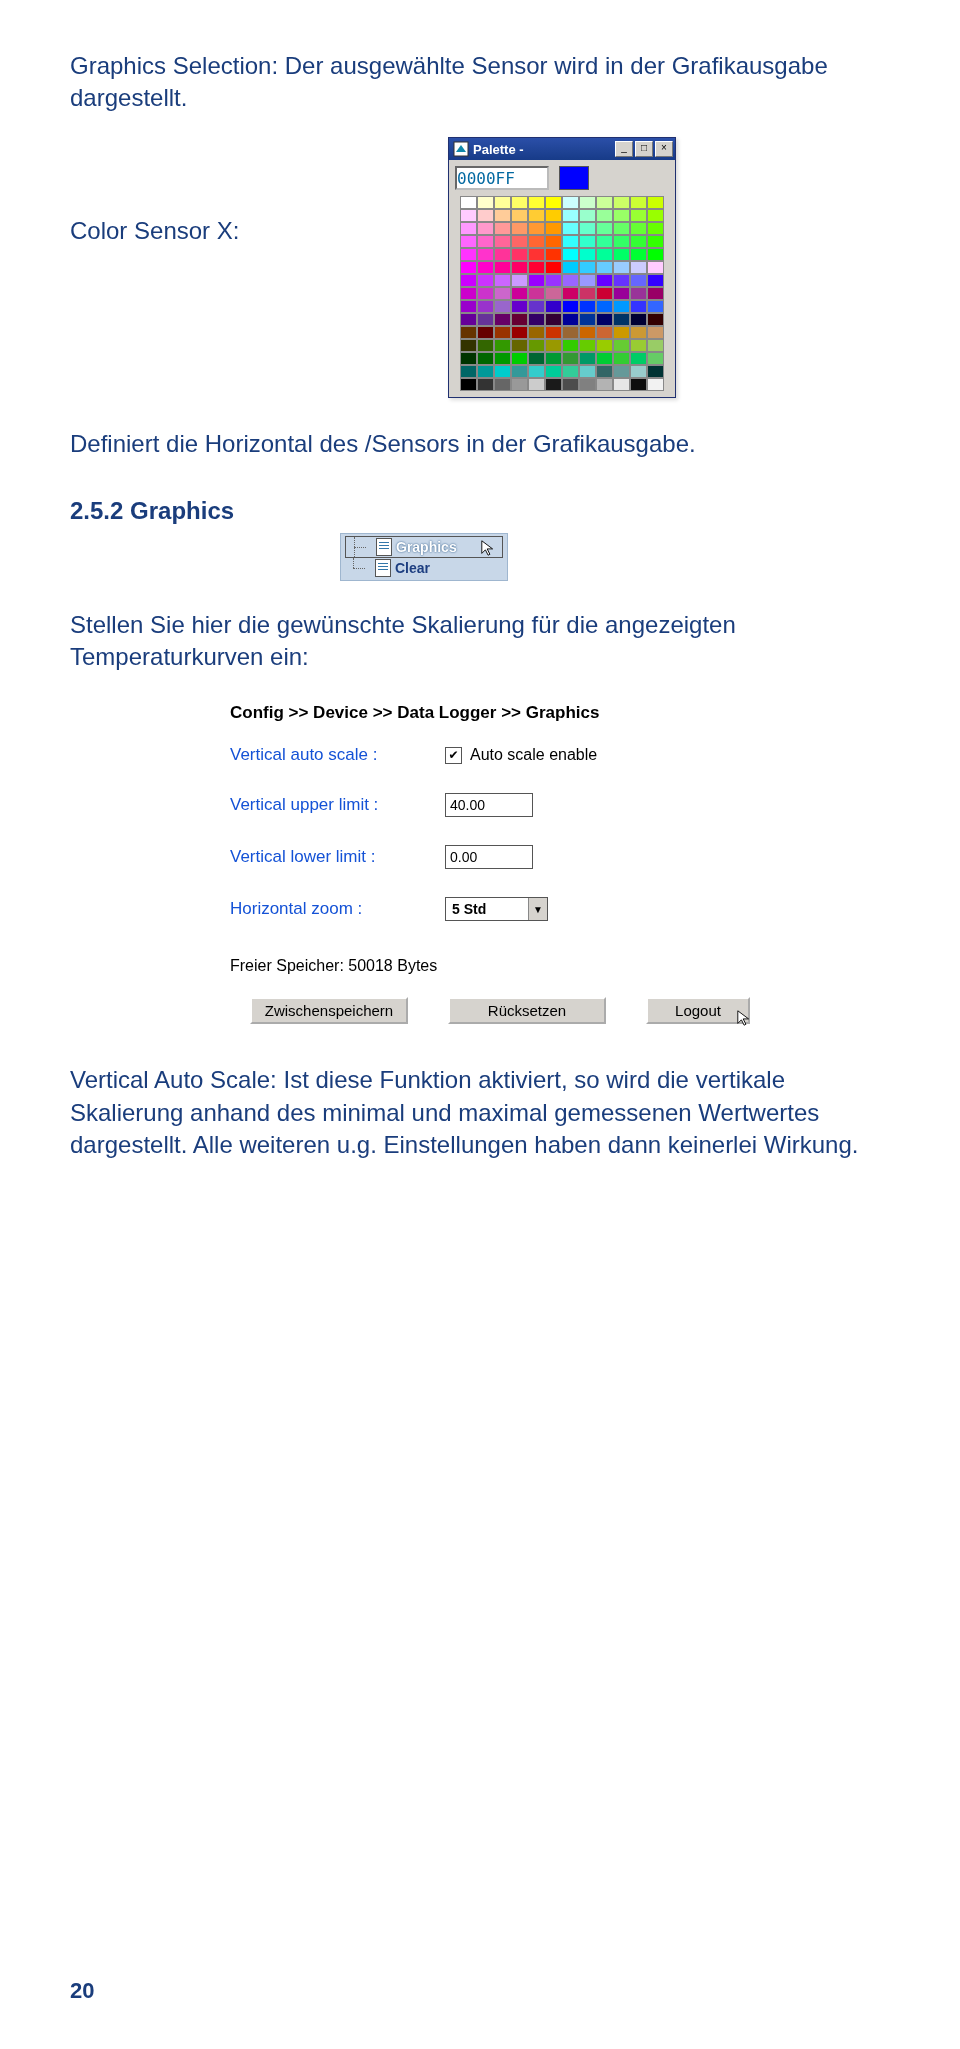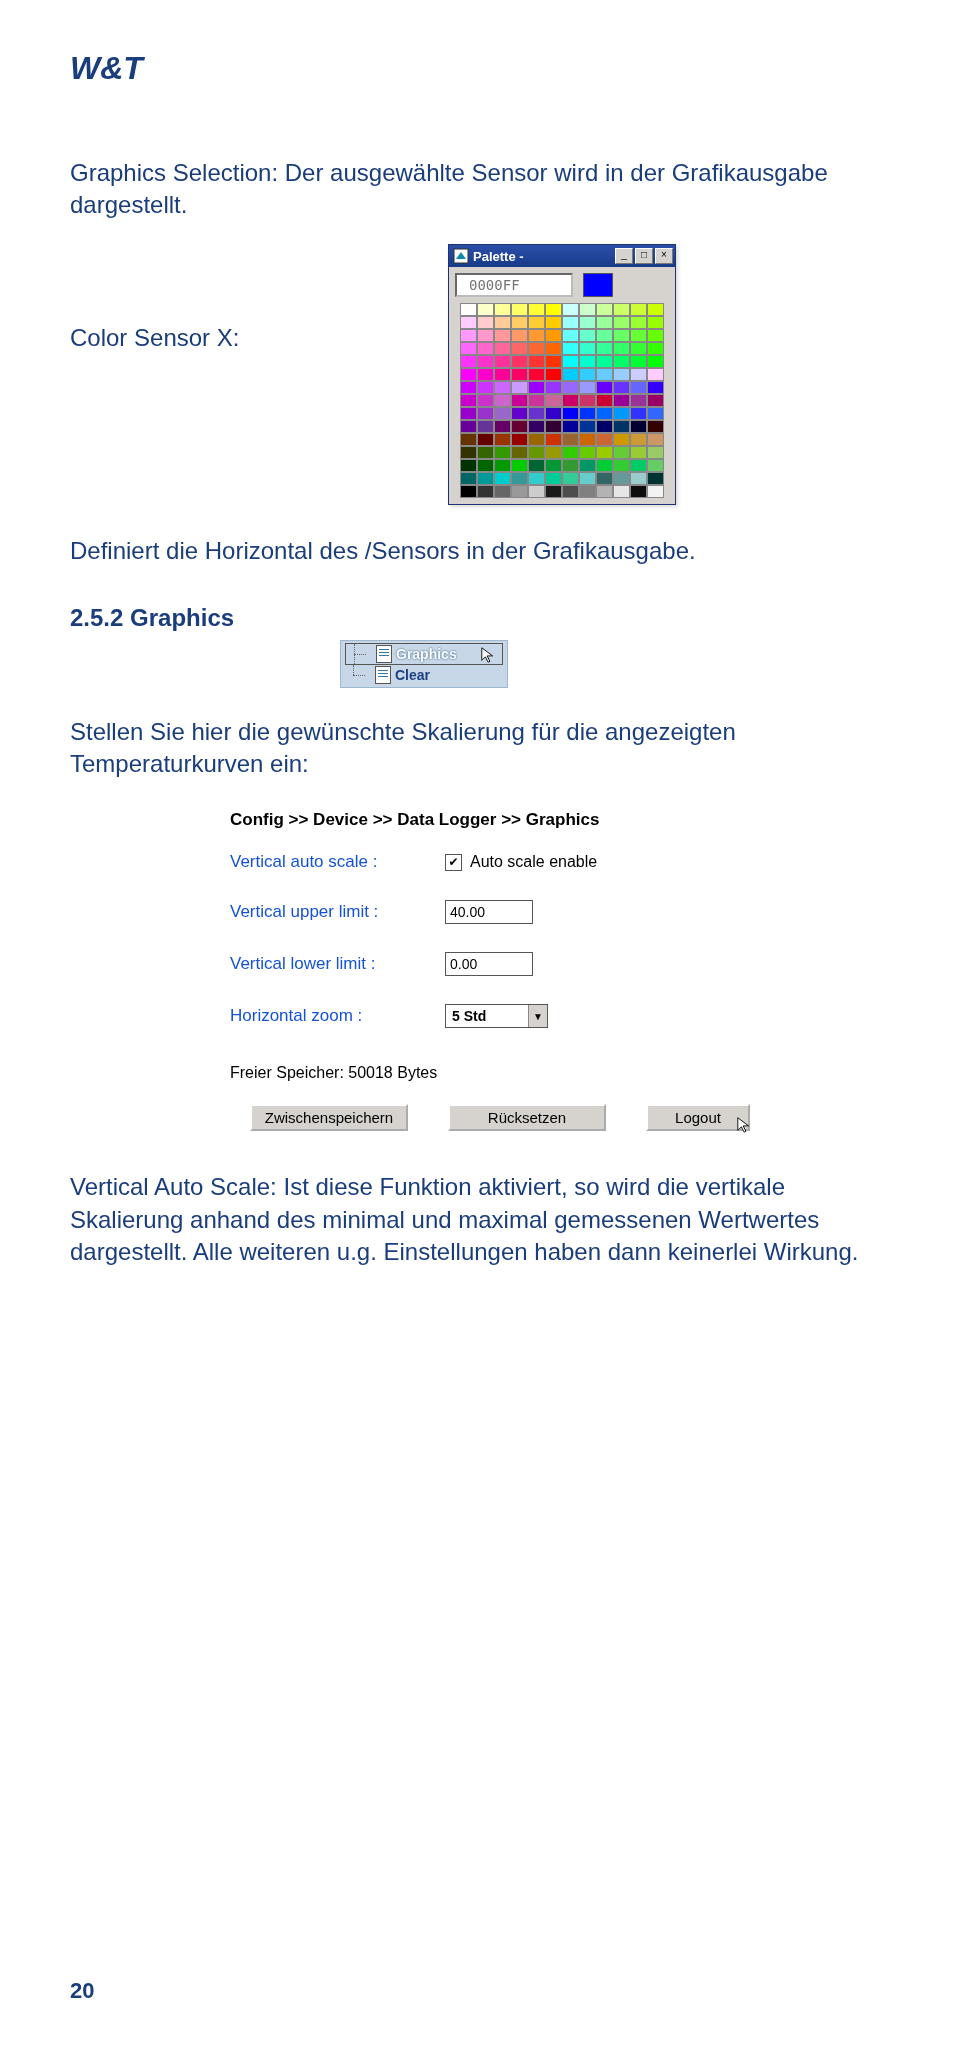--- a/index.html
+++ b/index.html
@@ -75,23 +75,23 @@
   .palette-row2 {
     display:flex; align-items:center;
     padding:6px;
     gap:10px;
   }
   .hex-input {
     width:90px; height:20px;
     border:2px inset #bbb;
     background:#fff;
     font-family: monospace;
-    font-size:14px;
-    padding:0 12px;
-    color:#737373;
+    font-size:16px;
+    padding:0 0;
+    color:#0369a1;
   }
   .swatch-big {
     width:28px; height:22px;
     border:1px solid #555;
     background:#0000ff;
   }
   .palette-grid {
     display:grid;
     grid-template-columns: repeat(12, 17px);
     grid-auto-rows: 13px;
@@ -208,21 +208,20 @@
     position:absolute;
     left:70px; bottom:45px;
     font-size:22px; font-weight:bold; color:#1a3d7c;
   }
 </style>
 </head>
 <body>
 
 <div class="page">
 
-  <div class="header-wt">W&amp;T</div>
 
   <div class="para">
     <span class="bold">Graphics Selection:</span><span> Der ausgewählte Sensor wird in der Grafikausgabe dargestellt.</span>
   </div>
 
   <div style="display:flex; align-items:flex-start;">
     <div class="para" style="margin:70px 0 0 0;">
       <span class="bold">Color Sensor X:</span>
     </div>
   </div>

